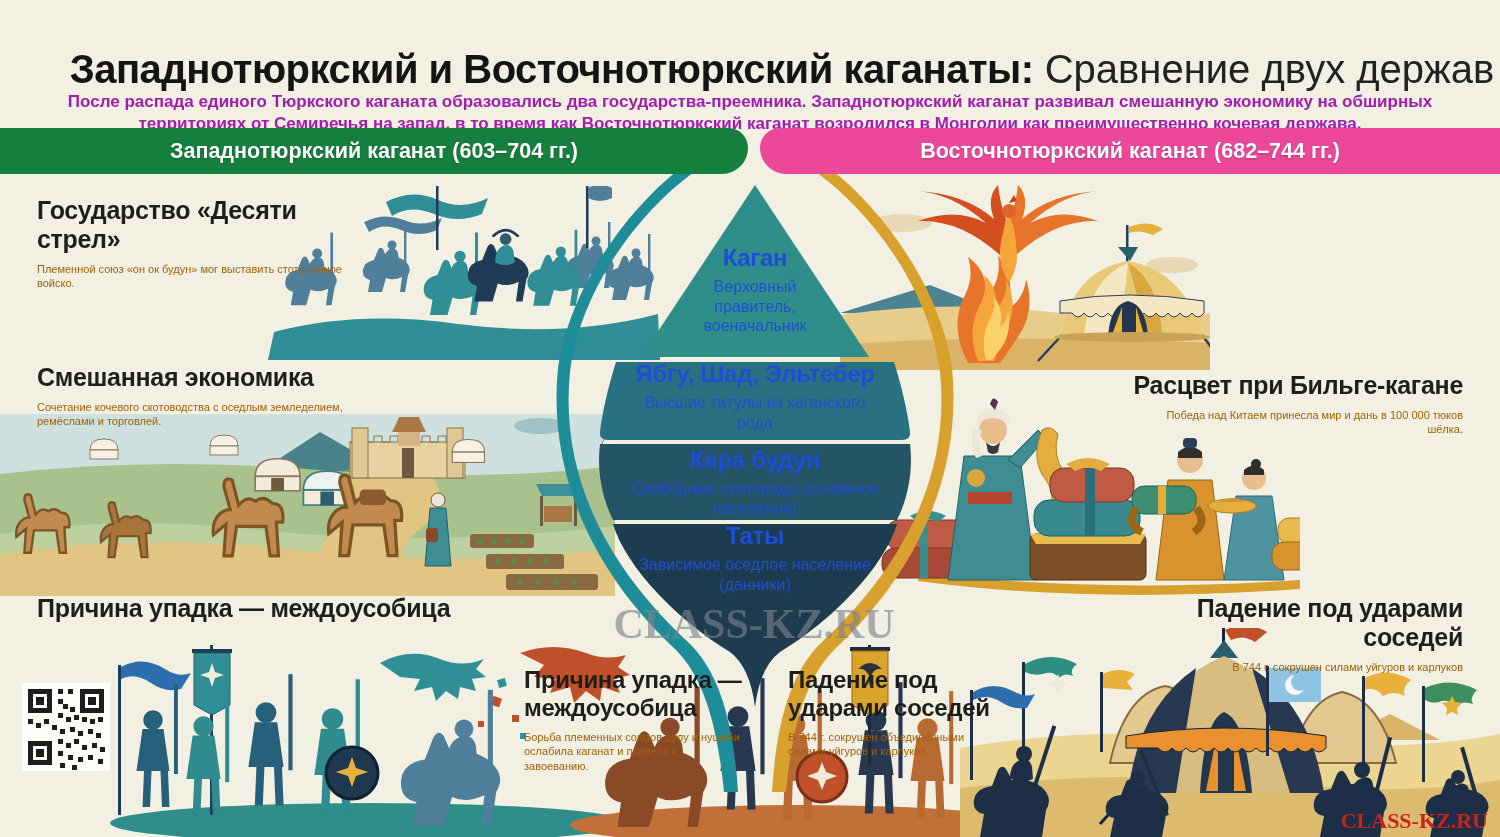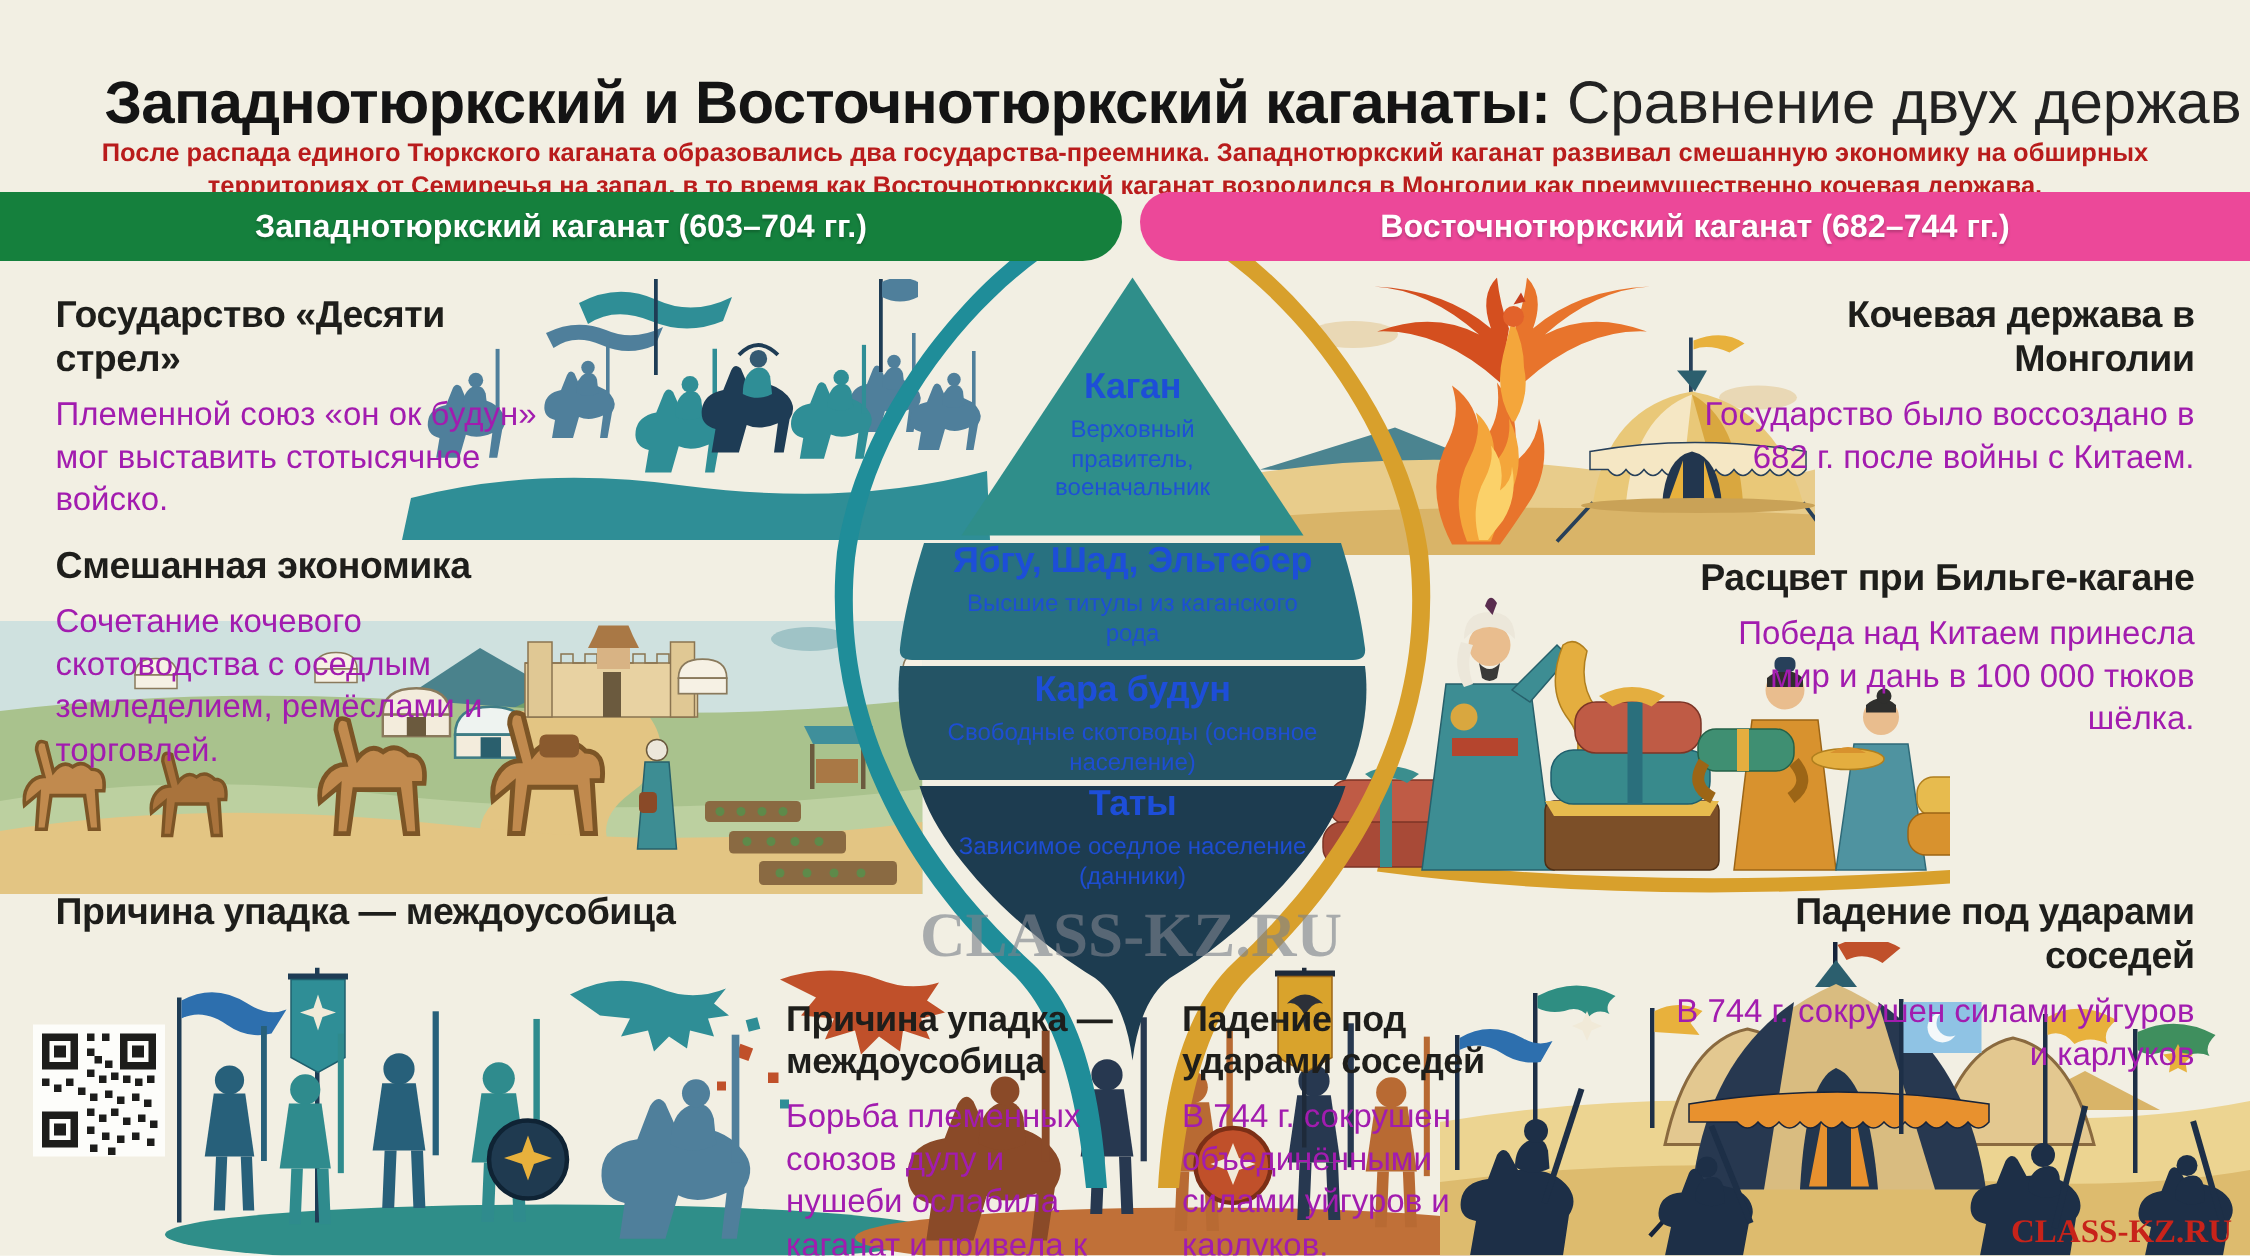--- a/index.html
+++ b/index.html
@@ -4,30 +4,30 @@
 <style>
   html,body{margin:0;padding:0;}
   .canvas{position:relative;width:1500px;height:837px;background:#f2efe3;overflow:hidden;
           font-family:"Liberation Sans",sans-serif;}
   
   .title{position:absolute;top:20px;left:12px;width:100%;text-align:center;font-size:40px;
          color:#141414;white-space:nowrap;z-index:20;padding-left:20px;}
   .title b{font-weight:700;letter-spacing:-0.5px;}
   .title span{font-weight:400;color:#222;}
   .subtitle{position:absolute;top:74px;left:40px;right:40px;text-align:center;font-size:17px;
-            font-weight:700;line-height:1.32;color:#b91c1c;z-index:20;}
+            font-weight:700;line-height:1.32;color:#a21caf;z-index:20;}
   
   .banner{position:absolute;top:128px;height:46px;display:flex;align-items:center;justify-content:center;
           color:#fff;font-weight:700;font-size:21.5px;z-index:20;text-shadow:0 1px 2px rgba(0,0,0,.25);}
   .banner.west{left:0;width:748px;background:#15803d;border-radius:0 26px 34px 0;}
   .banner.east{left:760px;width:740px;background:#ec4899;border-radius:26px 0 0 34px;}
   
   .sec{position:absolute;z-index:22;}
   .sec h2{margin:0 0 8px;font-size:25px;font-weight:700;color:#1e1e1b;letter-spacing:-0.3px;}
-  .sec p{margin:0;font-size:22px;line-height:1.3;color:#a21caf;}
+  .sec p{margin:0;font-size:11px;line-height:1.3;color:#a16207;}
   .sec.r{text-align:right;}
   
   .tier{position:absolute;color:#1d4ed8;text-align:center;z-index:6;}
   .tier h3{margin:0 0 5px;font-size:24px;font-weight:700;letter-spacing:-0.3px;}
   .tier p{margin:0 auto;font-size:16px;line-height:1.22;opacity:.95;}
   
   .wm-center{position:absolute;left:604px;top:600px;width:300px;text-align:center;z-index:30;
              font-family:"Liberation Serif",serif;font-weight:700;font-size:42px;color:#7c828c;opacity:.62;}
   .wm-corner{position:absolute;right:12px;top:808px;z-index:31;font-family:"Liberation Serif",serif;
              font-weight:700;font-size:22px;color:#c8231a;}
@@ -87,24 +87,20 @@
     <p>Сочетание кочевого скотоводства с оседлым земледелием, ремёслами и торговлей.</p>
   </div>
   <div class="sec" style="left:37px;top:594px;width:420px;">
     <h2>Причина упадка — междоусобица</h2>
   </div>
   <div class="sec" style="left:524px;top:666px;width:218px;">
     <h2 style="font-size:24px">Причина упадка — междоусобица</h2>
     <p>Борьба племенных союзов дулу и нушеби ослабила каганат и привела к завоеванию.</p>
   </div>
 
-  <div class="sec r" style="right:37px;top:196px;width:330px;">
-    <h2>Кочевая держава в Монголии</h2>
-    <p>Государство было воссоздано в 682 г. после войны с Китаем.</p>
-  </div>
   <div class="sec r" style="right:37px;top:371px;width:330px;">
     <h2>Расцвет при Бильге-кагане</h2>
     <p>Победа над Китаем принесла мир и дань в 100 000 тюков шёлка.</p>
   </div>
   <div class="sec r" style="right:37px;top:594px;width:360px;">
     <h2>Падение под ударами соседей</h2>
     <p>В 744 г. сокрушен силами уйгуров и карлуков</p>
   </div>
   <div class="sec" style="left:788px;top:666px;width:205px;">
     <h2 style="font-size:24px">Падение под ударами соседей</h2>

